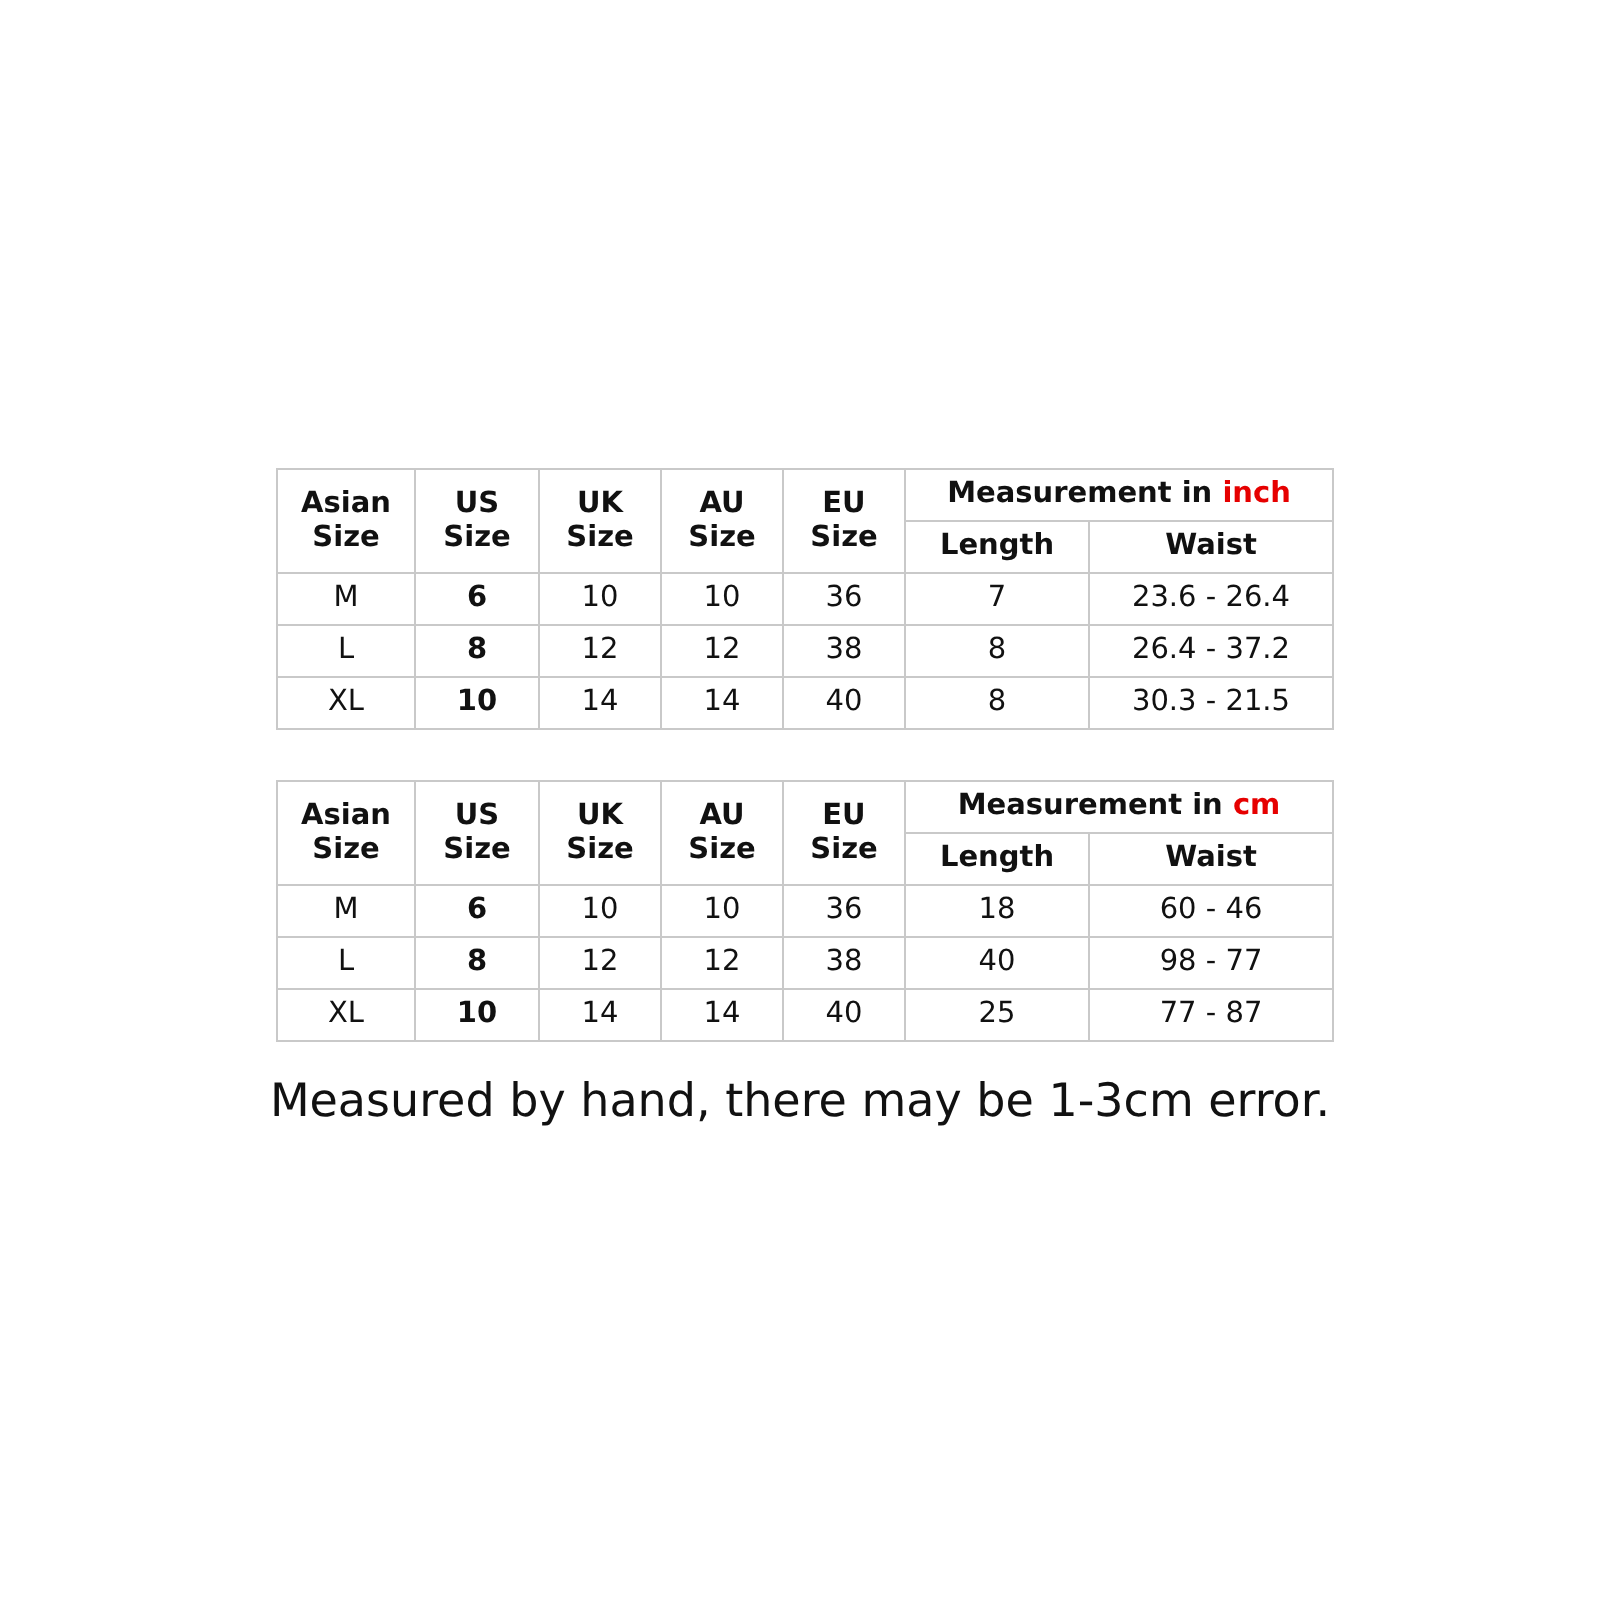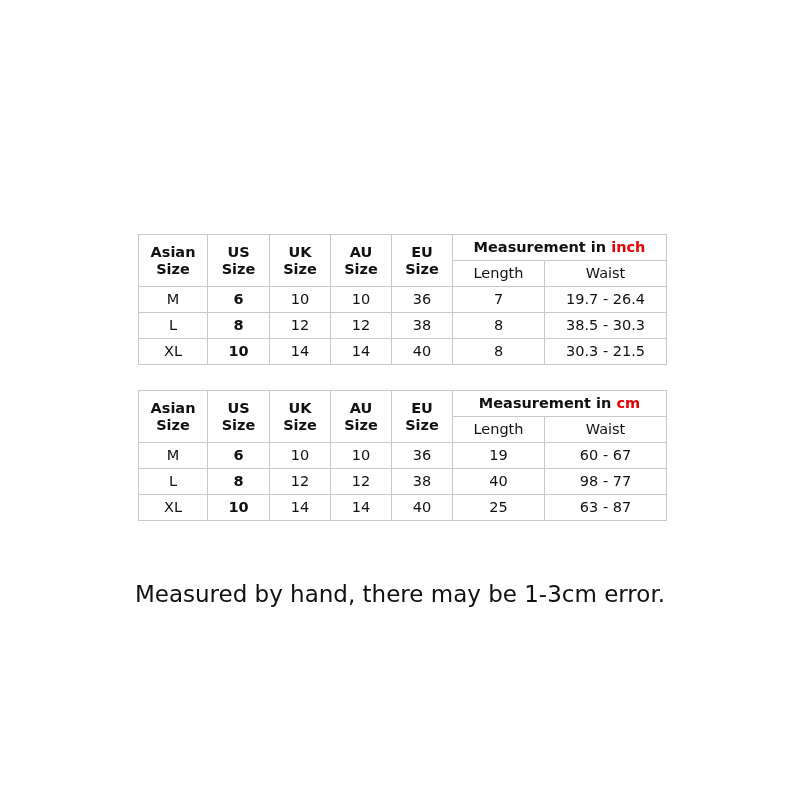--- a/index.html
+++ b/index.html
@@ -60,21 +60,21 @@
   .meas-title {
     font-weight: bold;
     font-size: 14.5px;
     height: 24px;
   }
   .meas-title .unit {
     color: #e60000;
     font-weight: bold;
   }
   .meas-sub {
-    font-weight: normal;
+    font-weight: bold;
     font-size: 14.5px;
     height: 24px;
   }
   .body-cell {
     height: 26px;
     font-size: 14.5px;
   }
   .body-cell.bold {
     font-weight: bold;
   }
@@ -83,21 +83,20 @@
   }
   .note {
     position: absolute;
     left: 0;
     top: 538px;
     width: 800px;
     text-align: center;
     font-size: 23px;
     color: #111;
     font-family: "DejaVu Sans", sans-serif;
-    margin-top: 43px;
   }
 </style>
 </head>
 <body>
 
 <div class="page">
 
   <div class="tables-wrap">
 
     <table class="size-table">
@@ -139,30 +138,30 @@
           <td class="meas-sub">Waist</td>
         </tr>
 
         <tr>
           <td class="body-cell">M</td>
           <td class="body-cell bold">6</td>
           <td class="body-cell">10</td>
           <td class="body-cell">10</td>
           <td class="body-cell">36</td>
           <td class="body-cell">7</td>
-          <td class="body-cell">19.7  - 26.4</td>
+          <td class="body-cell">23.6  - 26.4</td>
         </tr>
         <tr>
           <td class="body-cell">L</td>
           <td class="body-cell bold">8</td>
           <td class="body-cell">12</td>
           <td class="body-cell">12</td>
           <td class="body-cell">38</td>
           <td class="body-cell">8</td>
-          <td class="body-cell">38.5  - 30.3</td>
+          <td class="body-cell">26.4  - 37.2</td>
         </tr>
         <tr>
           <td class="body-cell">XL</td>
           <td class="body-cell bold">10</td>
           <td class="body-cell">14</td>
           <td class="body-cell">14</td>
           <td class="body-cell">40</td>
           <td class="body-cell">8</td>
           <td class="body-cell">30.3  - 21.5</td>
         </tr>
@@ -209,40 +208,40 @@
           <td class="meas-sub">Length</td>
           <td class="meas-sub">Waist</td>
         </tr>
 
         <tr>
           <td class="body-cell">M</td>
           <td class="body-cell bold">6</td>
           <td class="body-cell">10</td>
           <td class="body-cell">10</td>
           <td class="body-cell">36</td>
-          <td class="body-cell">19</td>
-          <td class="body-cell">60  - 67</td>
+          <td class="body-cell">18</td>
+          <td class="body-cell">60  - 46</td>
         </tr>
         <tr>
           <td class="body-cell">L</td>
           <td class="body-cell bold">8</td>
           <td class="body-cell">12</td>
           <td class="body-cell">12</td>
           <td class="body-cell">38</td>
           <td class="body-cell">40</td>
           <td class="body-cell">98  - 77</td>
         </tr>
         <tr>
           <td class="body-cell">XL</td>
           <td class="body-cell bold">10</td>
           <td class="body-cell">14</td>
           <td class="body-cell">14</td>
           <td class="body-cell">40</td>
           <td class="body-cell">25</td>
-          <td class="body-cell">63  - 87</td>
+          <td class="body-cell">77  - 87</td>
         </tr>
       </tbody>
     </table>
   </div>
 
   <div class="note">Measured by hand, there may be 1-3cm error.</div>
 
 </div>
 
 </body></html>

